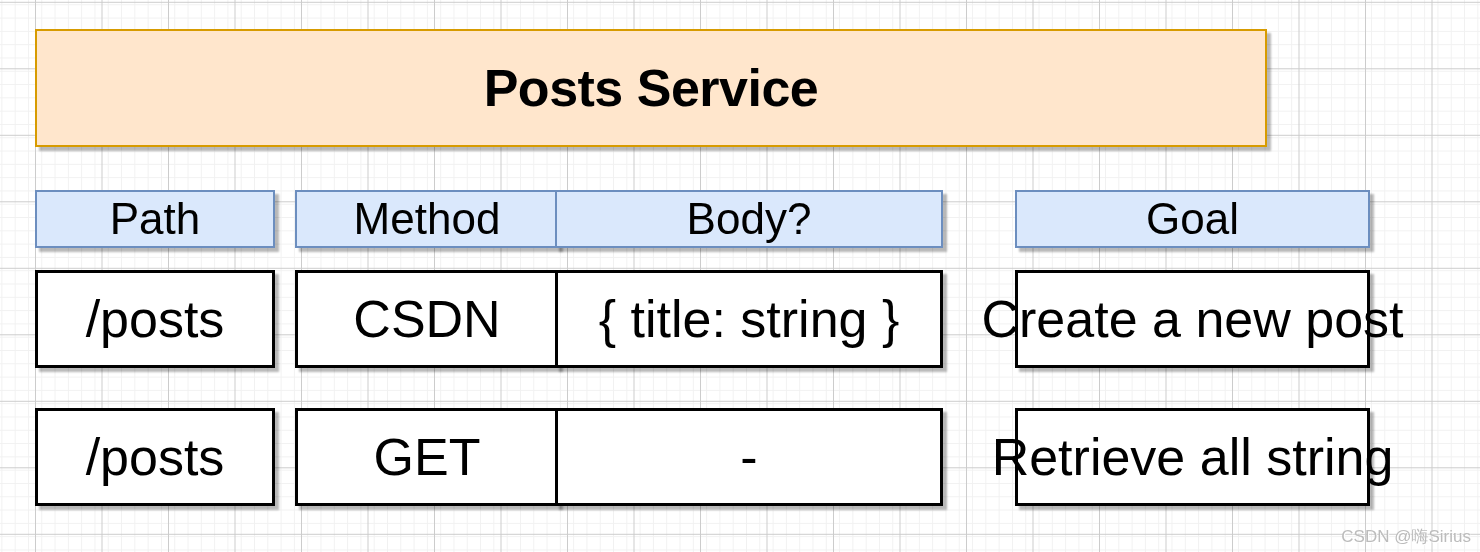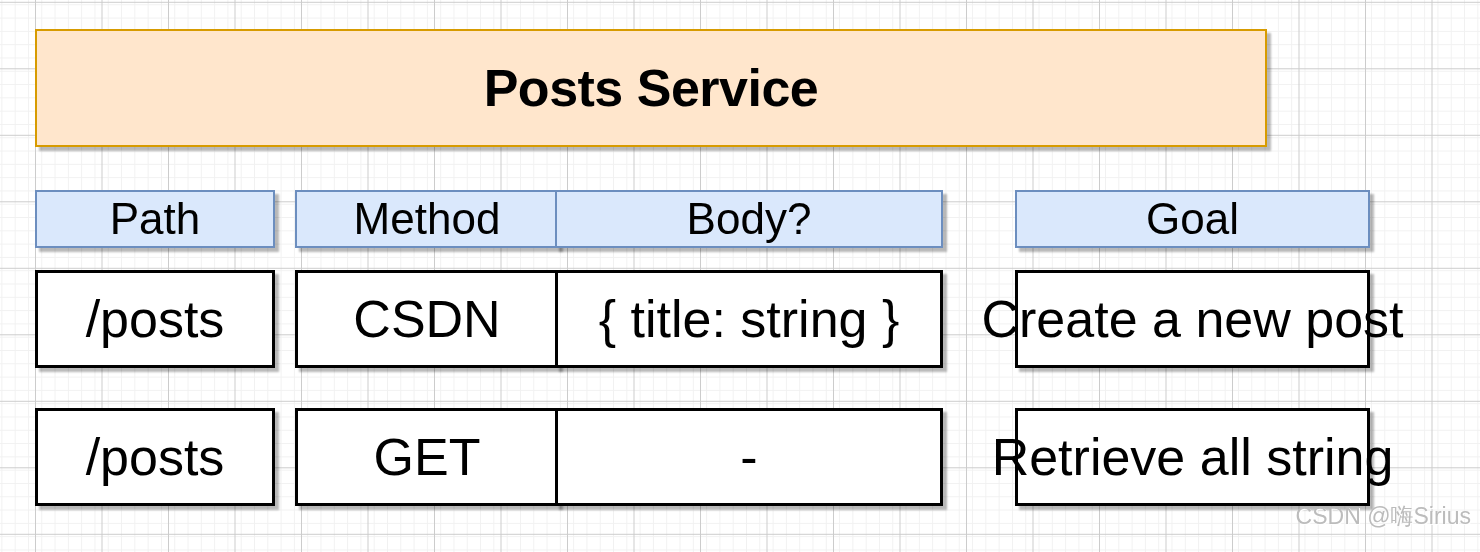--- a/index.html
+++ b/index.html
@@ -69,22 +69,22 @@
   }
   .r1 { top: 270px; }
   .r2 { top: 408px; }
   .c1 { left: 35px;   width: 240px; }
   .c2 { left: 295px;  width: 264px; }
   .c3 { left: 555px;  width: 388px; }
   .c4 { left: 1015px; width: 355px; }
   .watermark {
     position: absolute;
     right: 9px;
-    bottom: 20px;
-    font-size: 23px;
+    bottom: 4px;
+    font-size: 17px;
     color: #bcbcbc;
     text-shadow: 1px 1px 0 #ffffff;
   }
 </style>
 </head>
 <body>
 
 <div class="canvas">
 
   <div class="box title-box">Posts Service</div>

